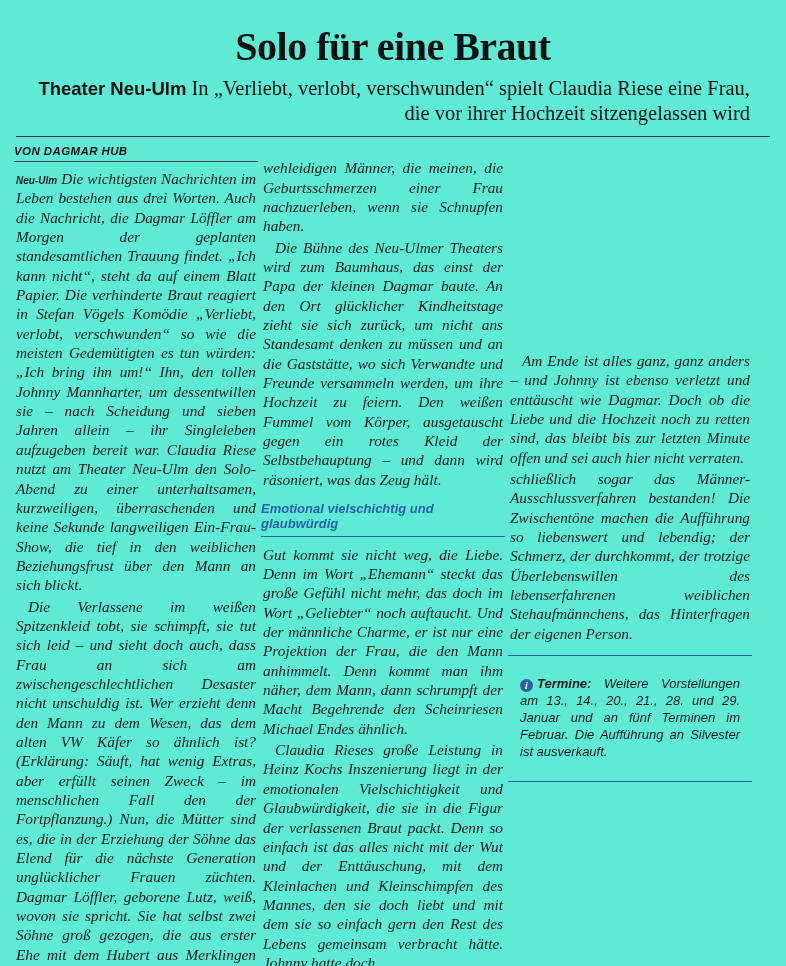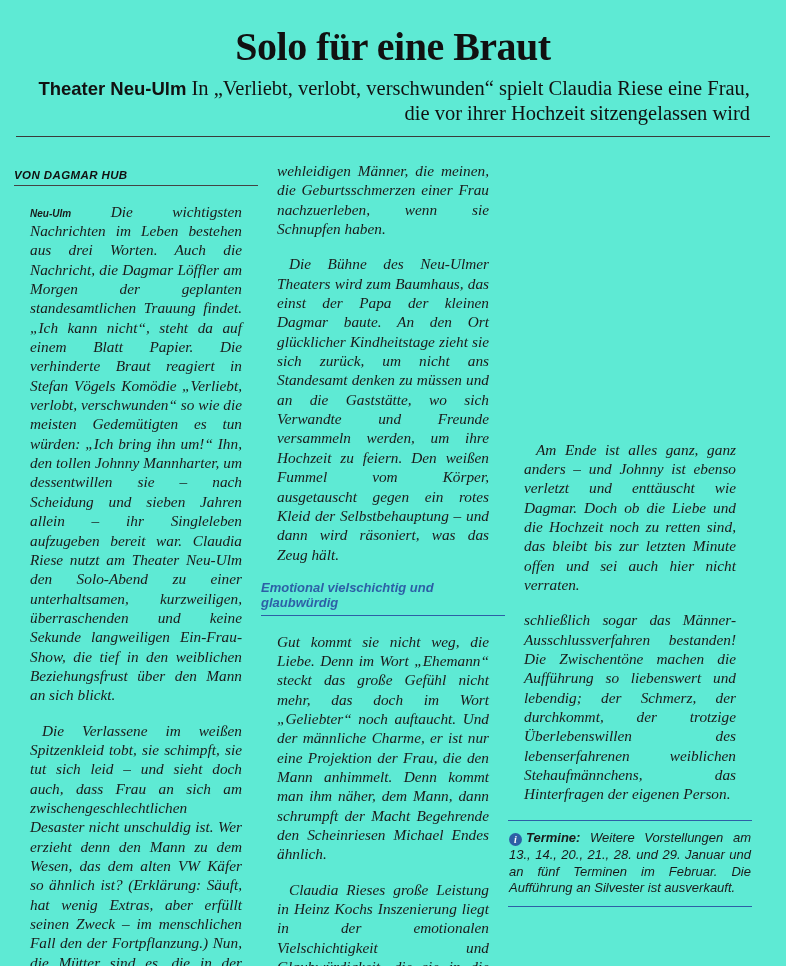--- a/index.html
+++ b/index.html
@@ -66,21 +66,21 @@
     font-family: "Liberation Sans", sans-serif;
     font-weight: bold;
     font-size: 11.5px;
     letter-spacing: 0.4px;
     padding-bottom: 4px;
     border-bottom: 1px solid #444;
     margin-bottom: 7px;
     color: #111;
   }
   p.body {
-    margin: 16px;
+    margin: 2px;
     font-size: 15.3px;
     line-height: 1.265;
     text-align: justify;
     text-justify: inter-word;
     hyphens: auto;
     -webkit-hyphens: auto;
     text-indent: 12px;
   }
   p.body.first {
     text-indent: 0;
@@ -105,21 +105,21 @@
   }
   
   .infobox {
     margin-top: 12px;
     padding-top: 8px;
     border-top: 1px solid #2d5fa6;
     border-bottom: 1px solid #2d5fa6;
     padding-bottom: 8px;
   }
   .infobox p {
-    margin: 1px;
+    margin: 12px;
     font-family: "Liberation Sans", sans-serif;
     font-size: 13px;
     line-height: 1.3;
     text-align: justify;
   }
   .info-icon {
     display: inline-block;
     width: 13px;
     height: 13px;
     border-radius: 50%;

